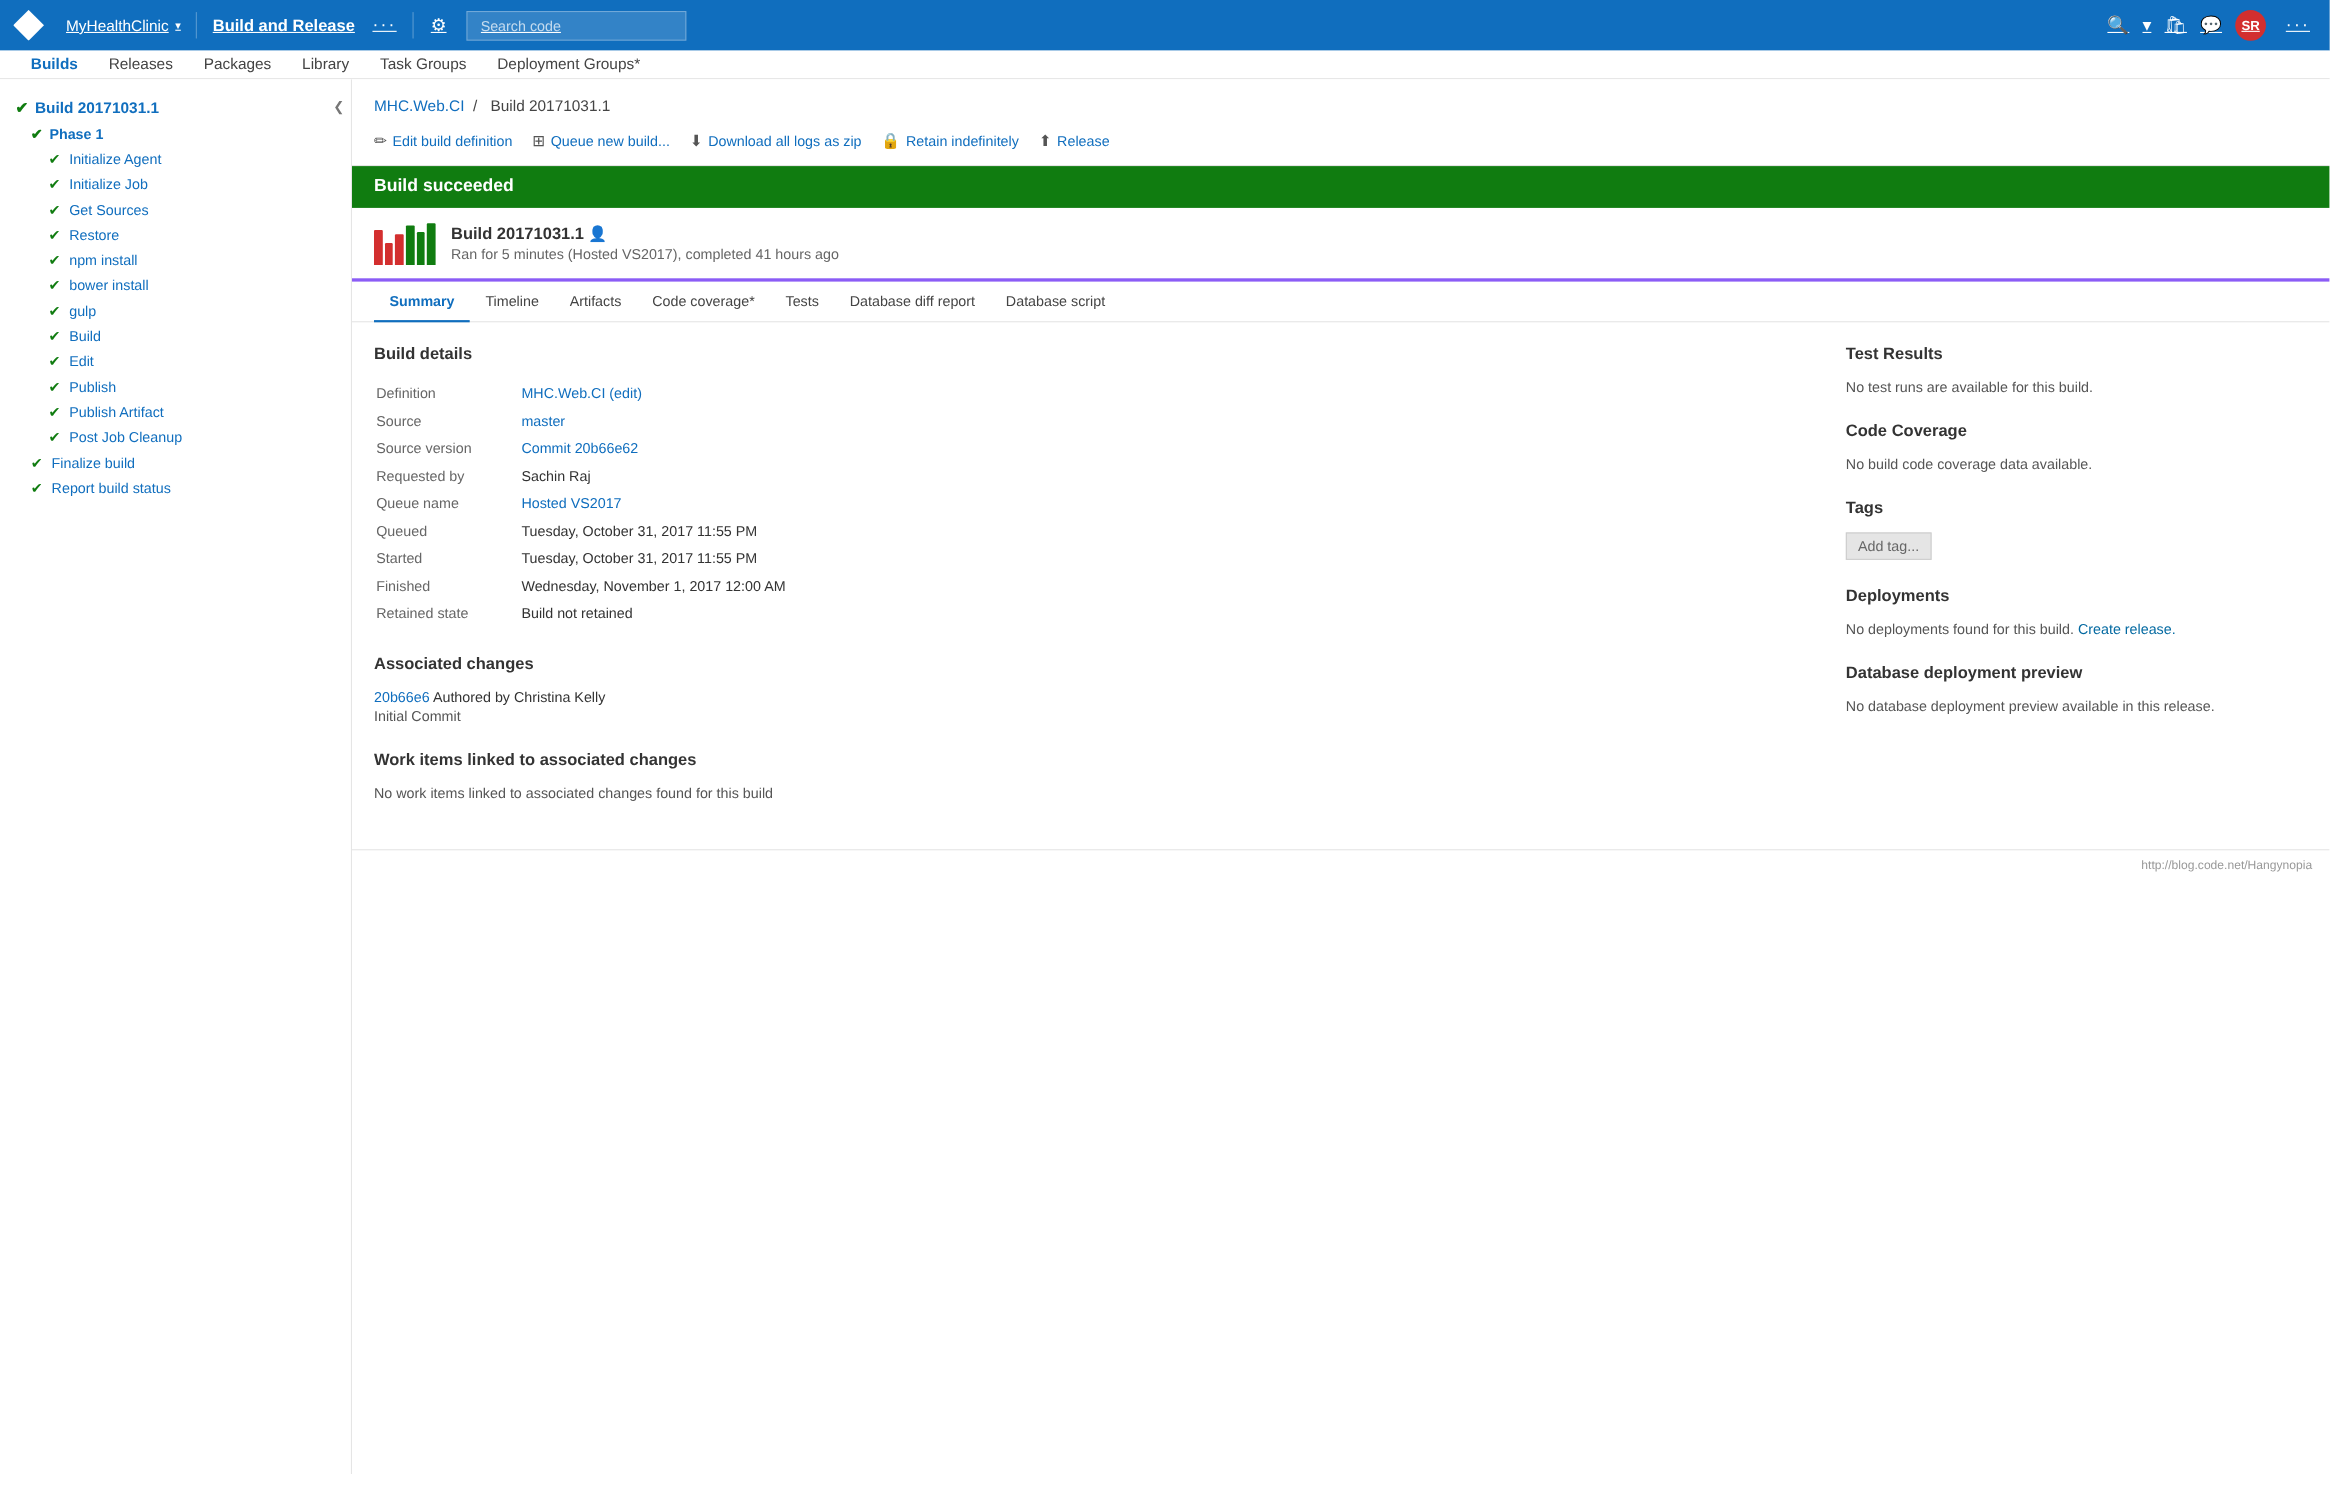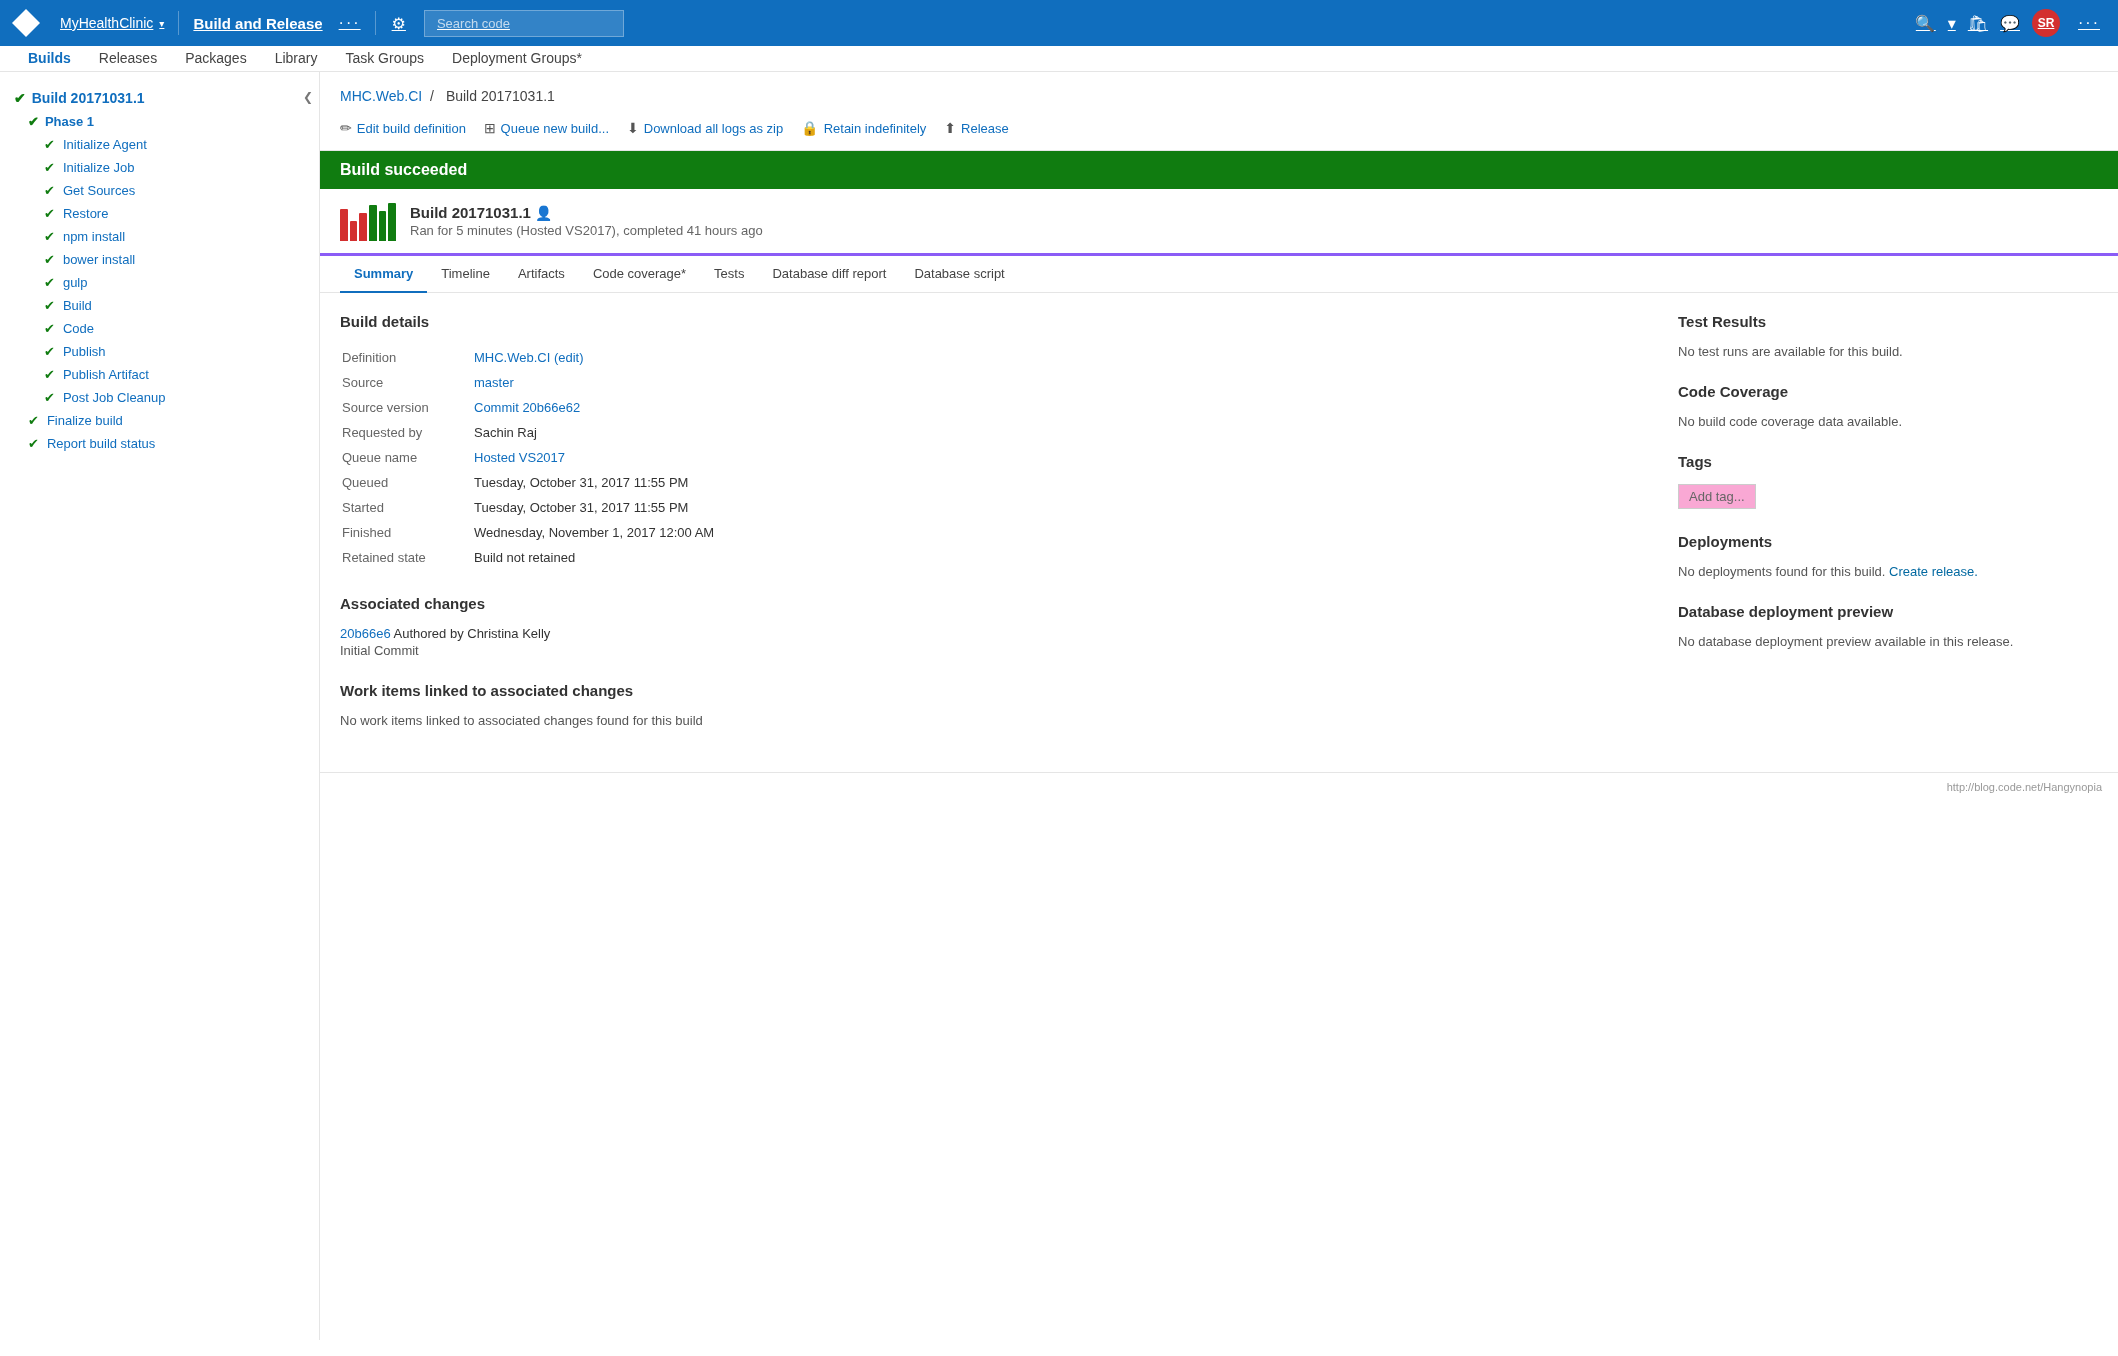--- a/index.html
+++ b/index.html
@@ -288,21 +288,21 @@
     .code-coverage p { font-size: 13px; color: #555; }
 
     .tags-section { margin-bottom: 24px; }
     .tag-input {
       display: inline-block;
       border: 1px solid #ccc;
       padding: 4px 10px;
       font-size: 13px;
       color: #666;
       cursor: pointer;
-      background: #f9a8d4;
+      background: #e5e5e5;
     }
 
     .deployments { margin-bottom: 24px; }
     .deployments p { font-size: 13px; color: #555; }
     .deployments a { color: #0369a1; text-decoration: none; }
 
     .db-preview p { font-size: 13px; color: #555; }
 
     
     .footer {
@@ -403,21 +403,21 @@
     <div class="sidebar-item">
       <span class="check">✔</span>
       <span>gulp</span>
     </div>
     <div class="sidebar-item">
       <span class="check">✔</span>
       <span>Build</span>
     </div>
     <div class="sidebar-item">
       <span class="check">✔</span>
-      <span>Code</span>
+      <span>Edit</span>
     </div>
     <div class="sidebar-item">
       <span class="check">✔</span>
       <span>Publish</span>
     </div>
     <div class="sidebar-item">
       <span class="check">✔</span>
       <span>Publish Artifact</span>
     </div>
     <div class="sidebar-item">

